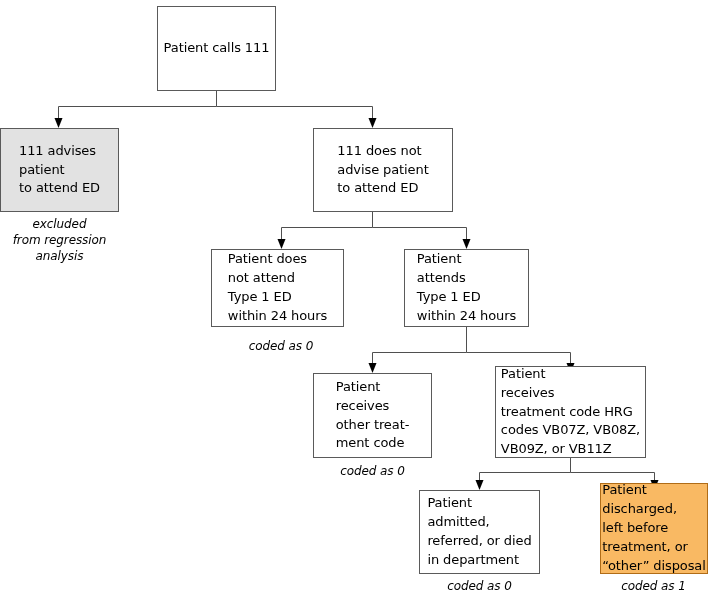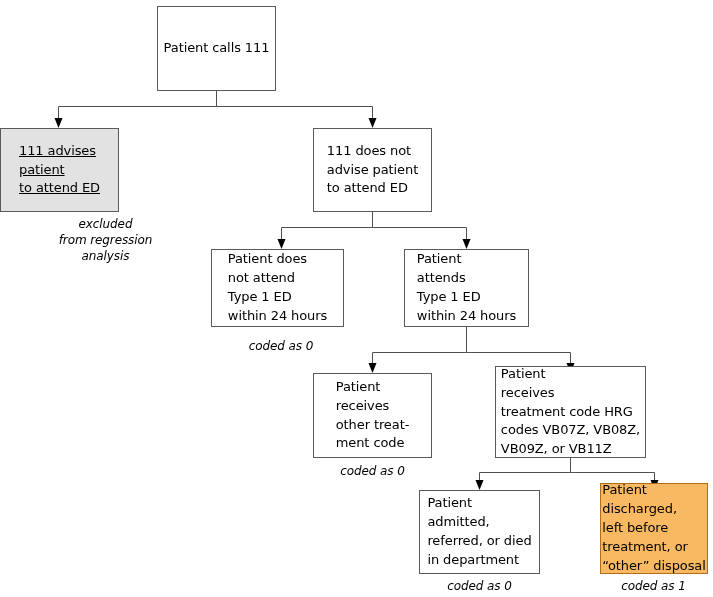--- a/index.html
+++ b/index.html
@@ -65,29 +65,29 @@
     <polygon points="566.5,363 574.5,363 570.5,373" fill="#000000"></polygon>
 
     <path d="M570.5 458 L570.5 472.5 L479.5 472.5 L479.5 484"></path>
     <path d="M570.5 472.5 L654.5 472.5 L654.5 484"></path>
     <polygon points="475.5,480 483.5,480 479.5,490" fill="#000000"></polygon>
     <polygon points="650.5,480 658.5,480 654.5,490" fill="#000000"></polygon>
   </svg>
 
   <div class="node plain" style="left:157px;top:6px;width:119px;height:85px;">Patient calls 111</div>
 
-  <div class="node gray" style="left:0px;top:128px;width:119px;height:84px;text-decoration:underline;">111 advises
+  <div class="node gray" style="left:0px;top:128px;width:119px;height:84px;">111 advises
 patient
 to attend ED</div>
 
-  <div class="caption" style="left:0px;top:216px;width:119px;margin-left:46px;">excluded
+  <div class="caption" style="left:0px;top:216px;width:119px;">excluded
 from regression
 analysis</div>
 
-  <div class="node plain" style="left:313px;top:128px;width:119px;height:84px;">111 does not
+  <div class="node plain" style="left:313px;top:128px;width:140px;height:84px;">111 does not
 advise patient
 to attend ED</div>
 
   <div class="node plain" style="left:211px;top:249px;width:133px;height:78px;">Patient does
 not attend
 Type 1 ED
 within 24 hours</div>
 
   <div class="caption" style="left:211px;top:338px;width:140px;">coded as 0</div>
 

